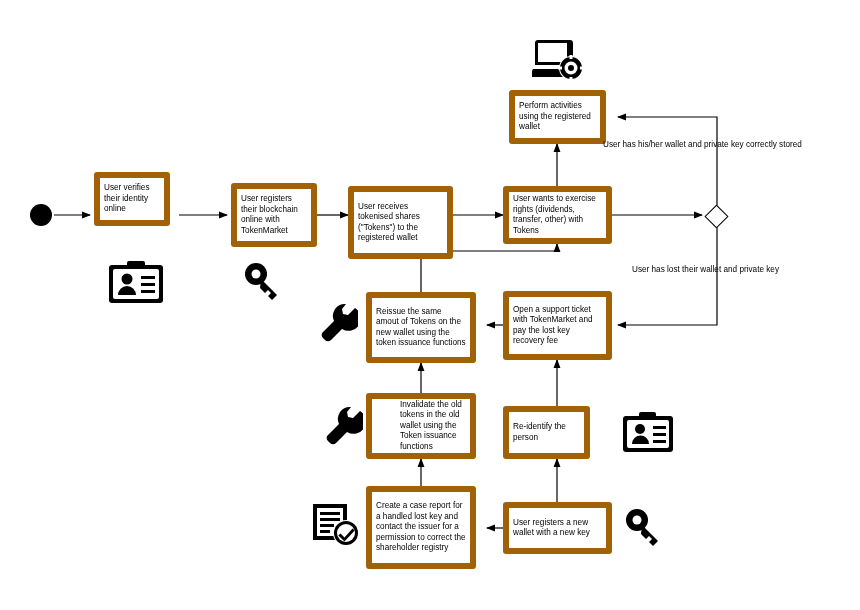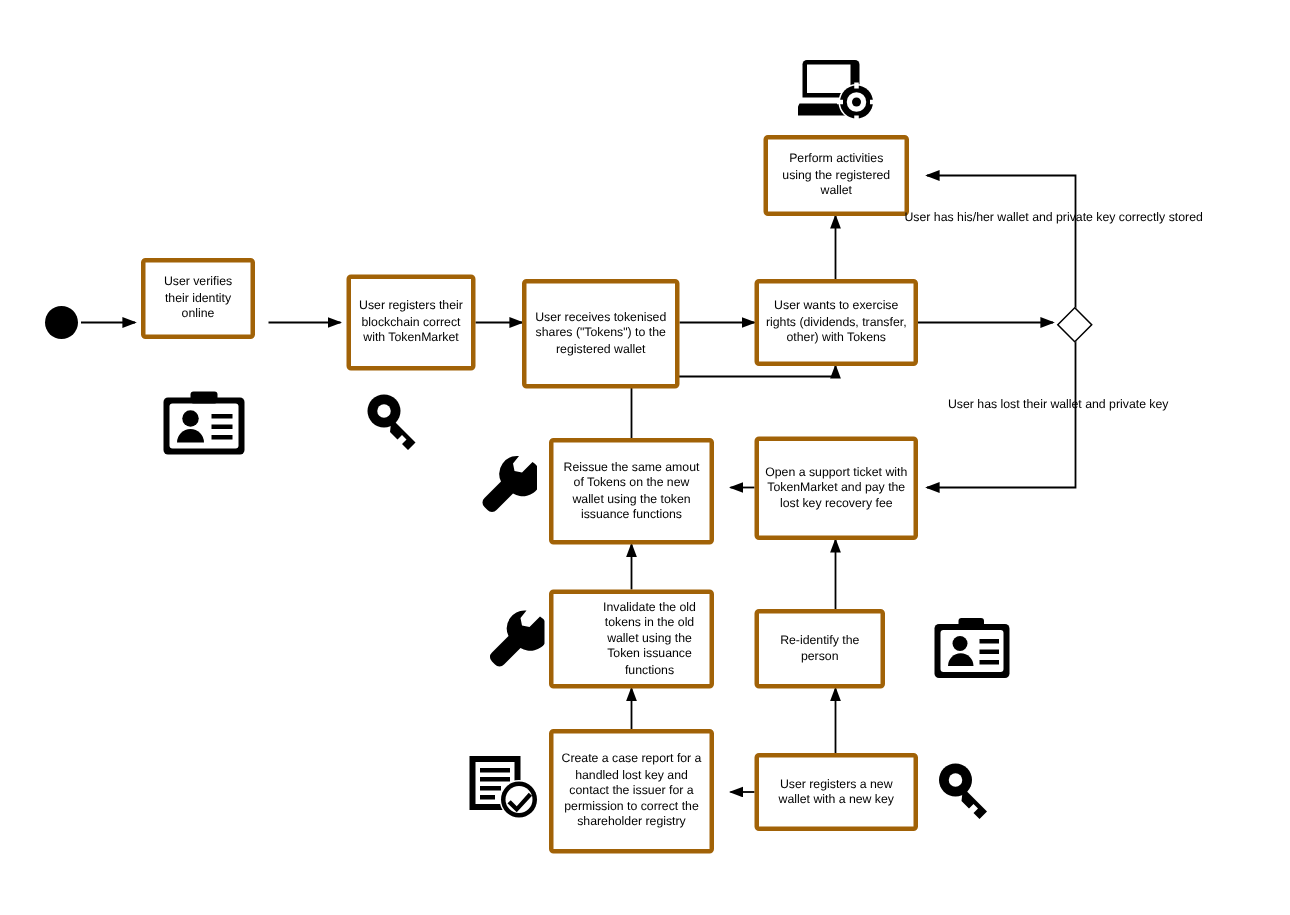--- a/index.html
+++ b/index.html
@@ -19,27 +19,26 @@
     position: absolute;
     left: 0;
     top: 0;
     width: 860px;
     height: 610px;
     pointer-events: none;
   }
   .node {
     position: absolute;
     box-sizing: border-box;
-    border: 3px solid #a16207;
+    border: 6px solid #a16207;
     background: #ffffff;
     border-radius: 3px;
     display: flex;
     align-items: center;
     justify-content: center;
-    text-align: center;
     font-size: 8.2px;
     line-height: 10.5px;
     color: #000000;
     padding: 2px 4px;
   }
   .node span {
     display: block;
     width: 100%;
   }
   .label {
@@ -117,21 +116,21 @@
 
   <div class="start-dot" style="left:30px; top:204px;"></div>
 
   <div class="diamond" style="left:708px; top:208px;"></div>
 
   <div class="node" style="left:94px; top:172px; width:76px; height:54px;">
     <span>User verifies their identity online</span>
   </div>
 
   <div class="node" style="left:231px; top:183px; width:86px; height:64px;">
-    <span>User registers their blockchain correct with TokenMarket</span>
+    <span>User registers their blockchain online with TokenMarket</span>
   </div>
 
   <div class="node" style="left:348px; top:186px; width:105px; height:73px;">
     <span>User receives tokenised shares ("Tokens") to the registered wallet</span>
   </div>
 
   <div class="node" style="left:503px; top:186px; width:109px; height:58px;">
     <span>User wants to exercise rights (dividends, transfer, other) with Tokens</span>
   </div>
 

